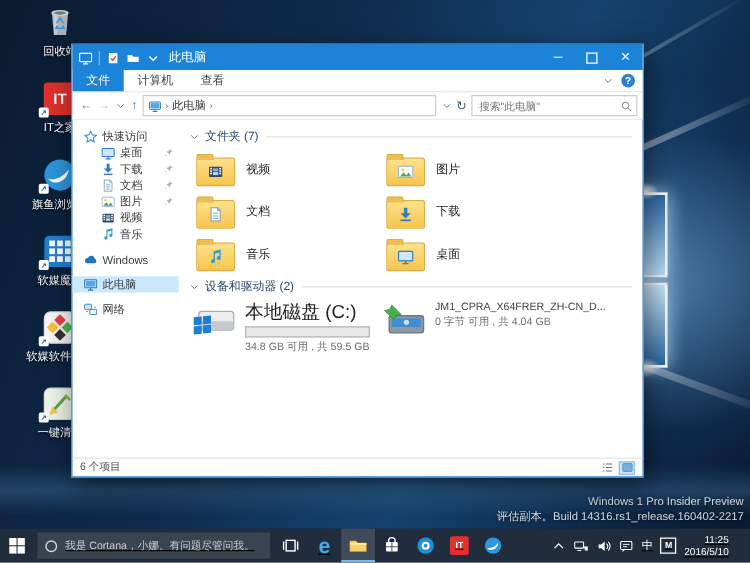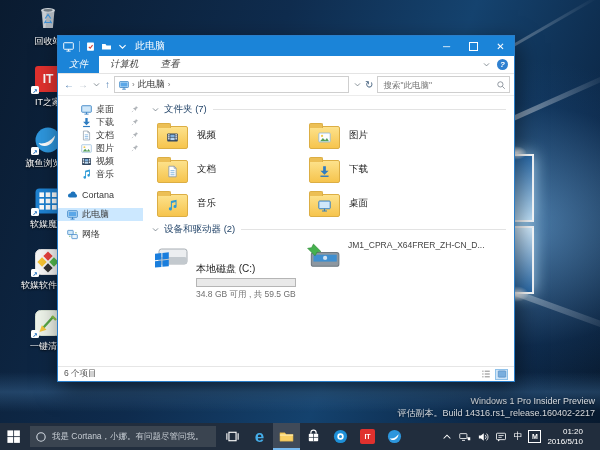--- a/index.html
+++ b/index.html
@@ -47,21 +47,21 @@
     border:1px solid #2a7ec9;box-shadow:3px 8px 22px rgba(0,0,0,.5);display:flex;flex-direction:column;box-sizing:border-box;}
   .titlebar{height:20px;background:#1b84d8;display:flex;align-items:center;color:#fff;font-size:10px;padding-left:5px;flex:0 0 auto;}
   .qat{display:flex;align-items:center;gap:5px;}
   .qat svg{width:11px;height:11px;}
   .qat .sep{width:1px;height:11px;background:rgba(255,255,255,.45);}
   .win-title{margin-left:7px;}
   .controls{margin-left:auto;display:flex;height:100%;}
   .ctrl{width:27px;display:flex;align-items:center;justify-content:center;font-size:10px;color:#fff;}
   .ctrl .maxbox{width:7px;height:7px;border:1px solid #fff;}
   .tabstrip{height:17px;background:#fff;border-bottom:1px solid #e4e4e4;display:flex;align-items:stretch;
-    font-size:9.5px;color:#444;flex:0 0 auto;font-style:italic;}
+    font-size:9.5px;color:#444;flex:0 0 auto;}
   .tab{padding:0 11px;display:flex;align-items:center;}
   .tab.active{background:#1b84d8;color:#fff;}
   .ribbon-right{margin-left:auto;display:flex;align-items:center;gap:6px;padding-right:6px;}
   .help-circle{width:11px;height:11px;border-radius:50%;background:#2f80d0;color:#fff;font-size:8px;
     display:flex;align-items:center;justify-content:center;font-weight:bold;}
   .chev{width:9px;height:9px;color:#7a838c;}
   .chev svg{width:9px;height:9px;}
 
   .addressbar{height:21px;display:flex;align-items:center;background:#fff;border-bottom:1px solid #ececec;
     font-size:9px;color:#333;padding:0 6px;gap:4px;flex:0 0 auto;}
@@ -100,40 +100,40 @@
     background:linear-gradient(180deg,#fde28c 0%,#f6c44d 100%);}
   .folder:before{content:"";position:absolute;top:-4px;left:-1px;width:12px;height:4px;background:#ecbf55;
     border:1px solid #dcae44;border-bottom:none;border-radius:2px 2px 0 0;}
   .folder .glyph{position:absolute;left:0;top:0;right:0;bottom:0;display:flex;align-items:center;justify-content:center;}
   .folder .glyph svg{width:13px;height:13px;}
 
   .dgrid{display:grid;grid-template-columns:152px 210px;margin-left:2px;margin-top:3px;}
   .drive{display:flex;gap:7px;cursor:default;}
   .drive-art{flex:0 0 36px;display:flex;align-items:flex-start;justify-content:center;padding-top:3px;}
   .drive-info{display:flex;flex-direction:column;gap:2px;font-size:8.5px;padding-top:1px;}
-  .drive-name{font-size:10px;color:#1e1e1e;margin-top:22px;}
+  .drive-name{font-size:15px;color:#1e1e1e;}
   .drive-label{color:#444;}
   .bar{width:100px;height:9px;border:1px solid #b5b5b5;background:#e9e9e9;box-sizing:border-box;}
   .bar-fill{height:100%;background:#2f86d4;}
   .drive-free{color:#6f6f6f;}
 
   .statusbar{height:14px;border-top:1px solid #e6e6e6;display:flex;align-items:center;font-size:8.5px;color:#555;
     padding:0 6px;flex:0 0 auto;}
   .view-btns{margin-left:auto;display:flex;gap:3px;}
   .view-btn{width:13px;height:11px;display:flex;align-items:center;justify-content:center;}
   .view-btn svg{width:10px;height:10px;}
   .view-btn.sel{background:#cfe4f7;border:1px solid #90c2ea;box-sizing:border-box;}
 
   
   .watermark{position:absolute;right:5px;bottom:31px;text-align:right;font-size:9px;line-height:12px;z-index:5;
     color:rgba(255,255,255,.82);text-shadow:0 1px 2px rgba(0,0,0,.55);}
 
   
   .taskbar{position:absolute;left:0;bottom:0;width:600px;height:27px;background:#212d3d;z-index:50;
-    display:flex;align-items:stretch;}
+    display:flex;align-items:stretch;text-decoration:underline;}
   .tb-start{width:33px;display:flex;align-items:center;justify-content:center;}
   .tb-start svg{width:13px;height:13px;}
   .tb-cortana{width:176px;margin:3px 3px;background:#3a4450;display:flex;align-items:center;gap:5px;padding:0 5px;
     color:#c6ccd3;font-size:8.5px;overflow:hidden;white-space:nowrap;flex:0 0 auto;}
   .tb-cortana svg{width:12px;height:12px;flex:0 0 auto;}
   .tb-btn{width:27px;display:flex;align-items:center;justify-content:center;position:relative;}
   .tb-btn svg{width:15px;height:15px;}
   .tb-btn.active{background:rgba(255,255,255,.14);box-shadow:inset 0 -2px 0 #76b9ef;}
   .edge-e{color:#45aeea;font-size:17px;font-weight:bold;line-height:1;}
   .it-badge{width:15px;height:15px;background:#e0312e;border-radius:2px;color:#fff;font-size:7px;font-weight:bold;
@@ -330,20 +330,28 @@
           <svg viewBox="0 0 16 16">
             <circle cx="7" cy="7" r="4.2" fill="none" stroke="#707a84" stroke-width="1.2"></circle>
             <path d="M10.2 10.2L14 14" stroke="#707a84" stroke-width="1.2"></path>
           </svg>
         </span>
     </span>
   </div>
 
   <div class="main">
     <div class="sidebar" id="sidebar">
+        <div class="side-row">
+          <span class="side-ic">
+            <svg viewBox="0 0 16 16">
+              <path d="M8 1.5l2 4.2 4.6.5-3.4 3.1.9 4.5L8 11.6l-4.1 2.2.9-4.5L1.4 6.2l4.6-.5z" fill="none" stroke="#3a95e4" stroke-width="1.3"></path>
+            </svg>
+          </span>
+          <span>快速访问</span>
+        </div>
         <div class="side-row child">
           <span class="side-ic">
             <svg viewBox="0 0 16 16">
               <rect x="1" y="2.5" width="14" height="9.5" rx="1" fill="#cfe7f9" stroke="#2e7cc1" stroke-width="1.2"></rect>
               <path d="M5 14.7h6M8 12v2.7" stroke="#2e7cc1" stroke-width="1.3" fill="none"></path>
             </svg>
           </span>
           <span>桌面</span>
           <span class="pin">
             <svg viewBox="0 0 16 16">
@@ -424,21 +432,21 @@
             </svg>
           </span>
           <span>音乐</span>
         </div>
         <div class="side-row group">
           <span class="side-ic">
             <svg viewBox="0 0 16 16">
               <path d="M4 12.5h8.2a2.6 2.6 0 0 0 .5-5.1 4 4 0 0 0-7.8-.9A2.9 2.9 0 0 0 4 12.5z" fill="#1e74bc"></path>
             </svg>
           </span>
-          <span>Cortana</span>
+          <span>Windows</span>
         </div>
         <div class="side-row group selected">
           <span class="side-ic">
             <svg viewBox="0 0 16 16">
               <rect x="1" y="2.5" width="14" height="9.5" rx="1" fill="#cfe7f9" stroke="#2e7cc1" stroke-width="1.2"></rect>
               <rect x="2.5" y="4" width="11" height="6.5" fill="#5aa7e8"></rect>
               <path d="M5 14.7h6M8 12v2.7" stroke="#2e7cc1" stroke-width="1.3" fill="none"></path>
             </svg>
           </span>
           <span>此电脑</span>
@@ -579,20 +587,21 @@
                 <svg viewBox="0 0 34 28">
                   <rect x="6" y="10" width="26" height="13" rx="2" fill="#8d97a0" stroke="#6e7880"></rect>
                   <rect x="8" y="12" width="22" height="6.5" fill="#3f8fd0"></rect>
                   <circle cx="19" cy="15" r="2" fill="#cfe2f2"></circle>
                   <path d="M8 2l7 7-3.6.5L9.5 13 2.5 6l3.7-.6z" fill="#45b14e" stroke="#2e8a36" stroke-width=".6"></path>
                 </svg>
               </span>
             </span>
             <div class="drive-info">
               <span class="drive-label">JM1_CPRA_X64FRER_ZH-CN_D...</span>
+              <span class="drive-free">0 字节 可用 , 共 4.04 GB</span>
             </div>
           </div>
         </div>
     </div>
   </div>
 
   <div class="statusbar">
     <span>6 个项目</span>
     <span class="view-btns">
       <span class="view-btn" id="view-details">
@@ -695,18 +704,18 @@
     <span class="tray-ic" id="tr-act">
         <svg viewBox="0 0 16 16">
           <rect x="2" y="3" width="12" height="8.5" rx="1" fill="none" stroke="#fff" stroke-width="1.1"></rect>
           <path d="M4.5 6h7M4.5 8.5h4.5" stroke="#fff"></path>
           <path d="M4 11.5v2.5l3-2.5z" fill="#fff"></path>
         </svg>
       </span>
     <span class="ime">中</span>
     <span class="tray-m">M</span>
     <span class="clock">
-      <div>01:20</div>
+      <div>11:25</div>
       <div>2016/5/10</div>
     </span>
     <span class="peek"></span>
   </span>
 </div>
 
 </body></html>

